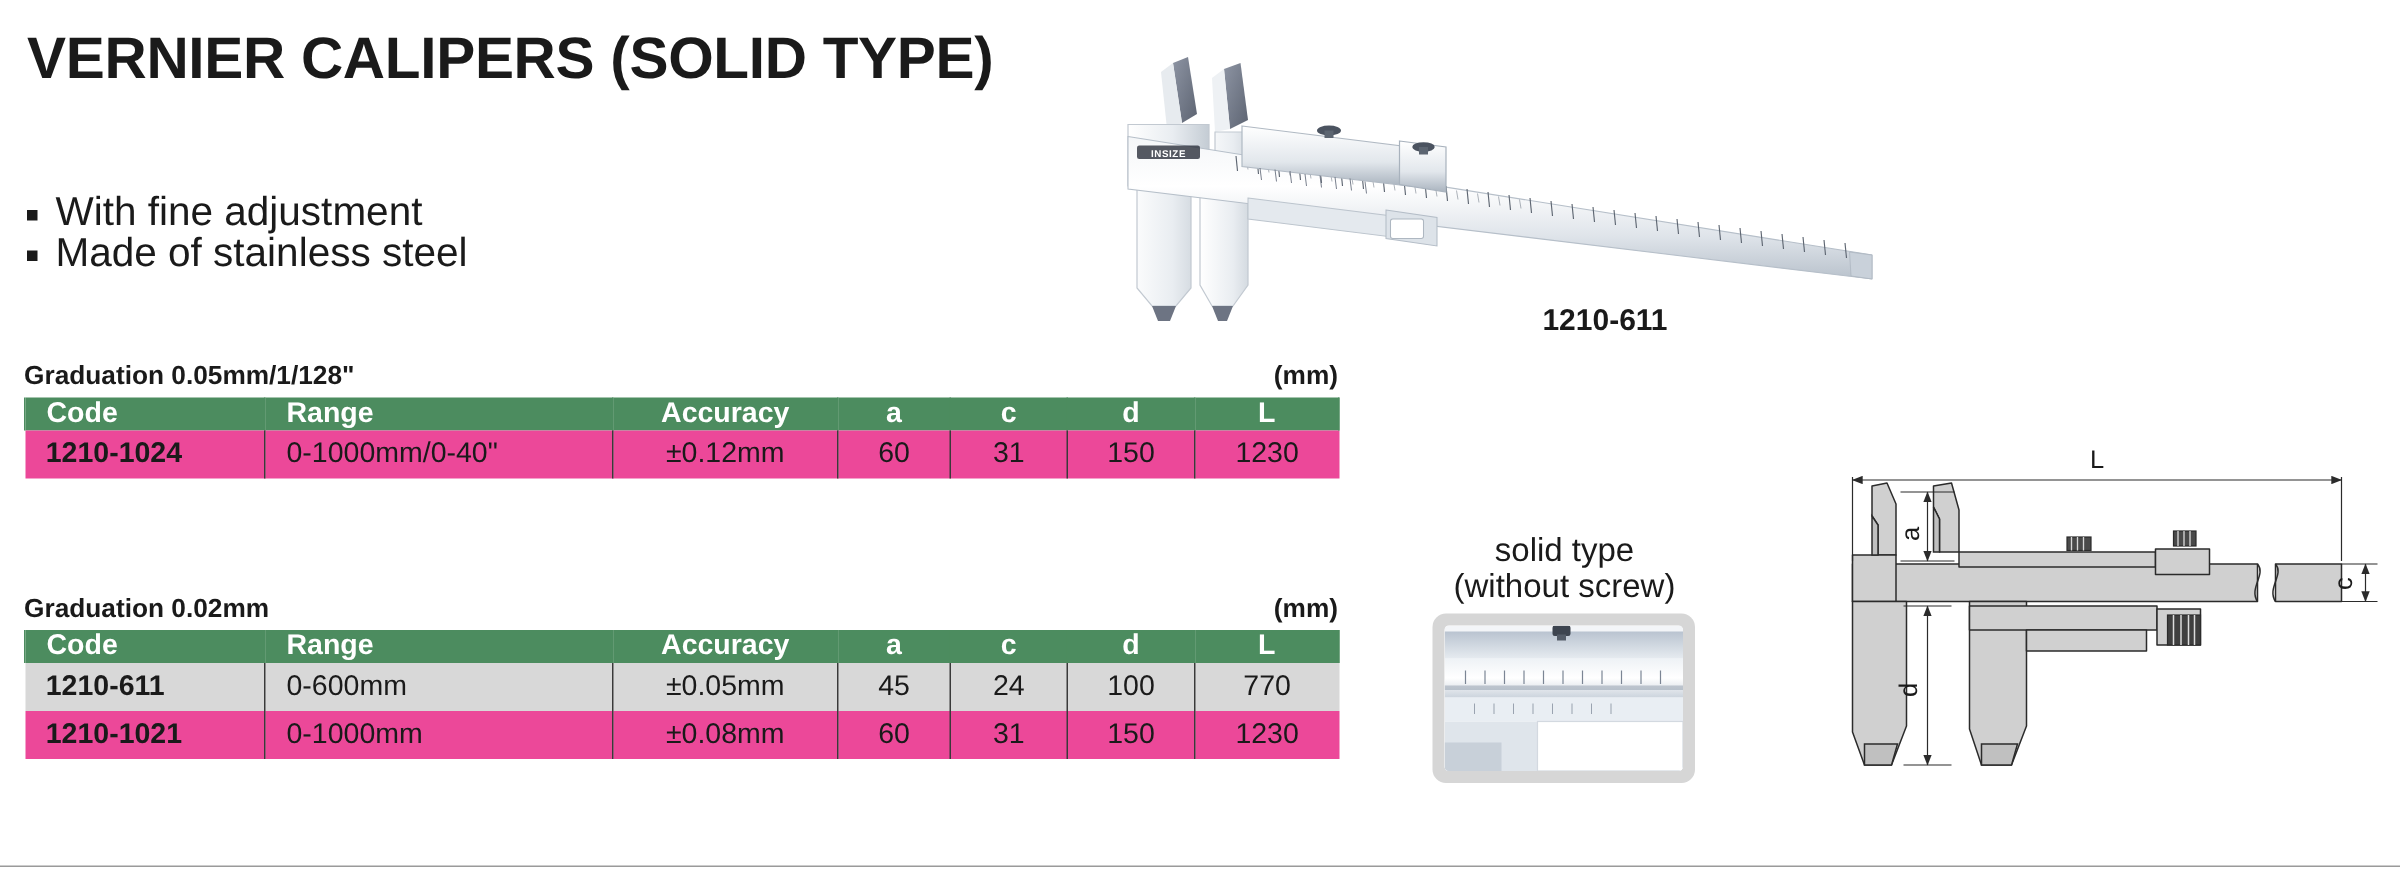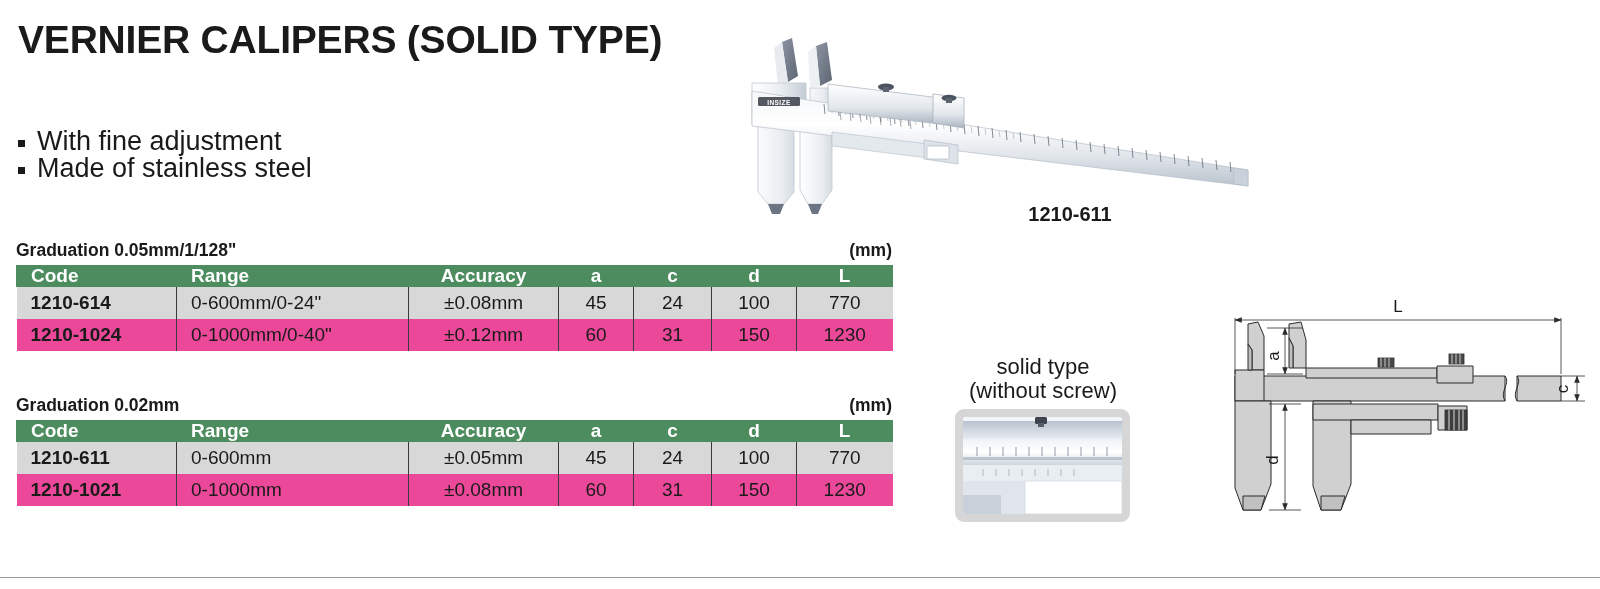--- a/index.html
+++ b/index.html
@@ -226,29 +226,20 @@
         <th class="cell-left">Code</th>
         <th class="cell-left hdr-sep">Range</th>
         <th class="hdr-sep">Accuracy</th>
         <th class="hdr-sep">a</th>
         <th class="hdr-sep">c</th>
         <th class="hdr-sep">d</th>
         <th class="hdr-sep">L</th>
       </tr>
     </thead>
     <tbody>
-      <tr class="row-odd">
-        <td class="cell-code">1210-614</td>
-        <td class="cell-range">0-600mm/0-24"</td>
-        <td>±0.08mm</td>
-        <td>45</td>
-        <td>24</td>
-        <td>100</td>
-        <td class="cell-last">770</td>
-      </tr>
       <tr class="row-even">
         <td class="cell-code">1210-1024</td>
         <td class="cell-range">0-1000mm/0-40"</td>
         <td>±0.12mm</td>
         <td>60</td>
         <td>31</td>
         <td>150</td>
         <td class="cell-last">1230</td>
       </tr>
     </tbody>

